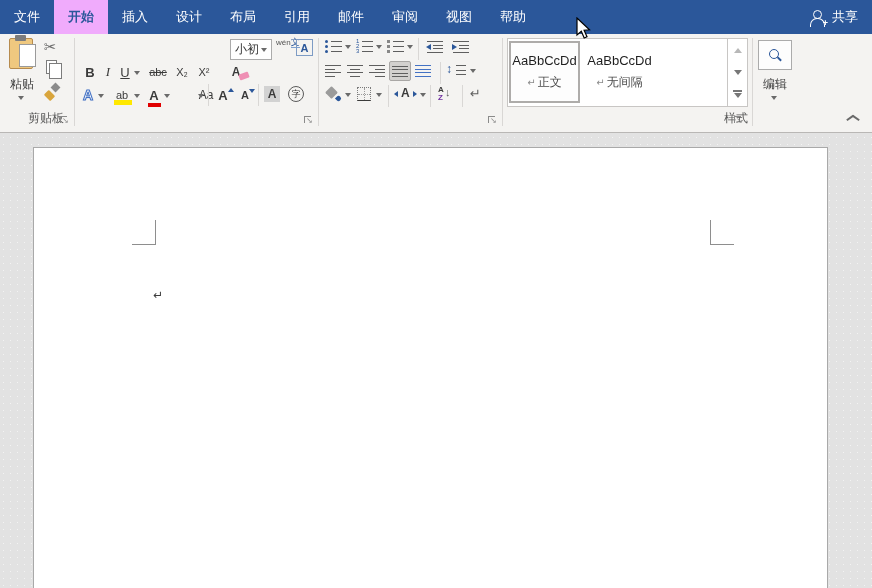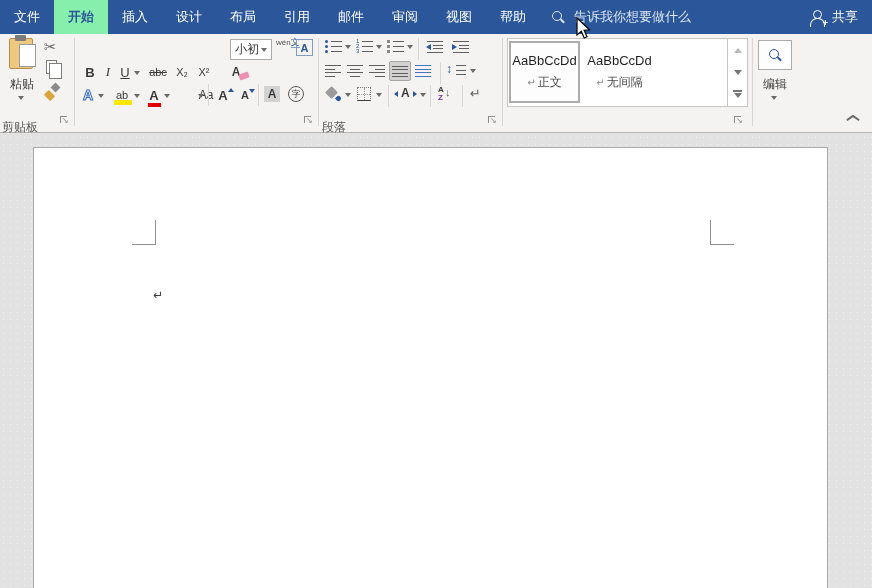--- a/index.html
+++ b/index.html
@@ -4,21 +4,21 @@
 <style>
   * { margin:0; padding:0; box-sizing:border-box; }
   html,body { width:872px; height:588px; overflow:hidden; }
   body { font-family:"Liberation Sans","DejaVu Sans",sans-serif; }
   .app { position:relative; width:872px; height:588px; background:#e2e2e2; overflow:hidden; }
 
   
   .titlebar { position:absolute; left:0; top:0; width:872px; height:34px; background:#2b579a;
               display:flex; align-items:stretch; color:#fff; font-size:13px; }
   .tab { padding:0 14px; display:flex; align-items:center; cursor:default; white-space:nowrap; }
-  .tab.active { background:#86efac; color:#2b579a; font-weight:bold; }
+  .tab.active { background:#f0abfc; color:#2b579a; font-weight:bold; }
   .tsearch { display:flex; align-items:center; gap:9px; margin-left:12px; color:#dbe5f5; }
   .share { margin-left:auto; display:flex; align-items:center; gap:7px; padding:0 14px; }
 
   .lens { width:13px; height:13px; position:relative; display:inline-block; }
   .lens::before { content:""; position:absolute; left:0; top:0; width:8px; height:8px;
                   border:1.5px solid currentColor; border-radius:50%; }
   .lens::after  { content:""; position:absolute; left:8px; top:9px; width:5px; height:1.5px;
                   background:currentColor; transform:rotate(45deg); }
   .tsearch .lens { color:#dbe5f5; }
 
@@ -26,22 +26,22 @@
   .person::before { content:""; position:absolute; left:3px; top:0; width:7px; height:7px;
                     border:1.4px solid #fff; border-radius:50%; }
   .person::after  { content:""; position:absolute; left:0; top:8px; width:13px; height:8px;
                     border:1.4px solid #fff; border-bottom:none; border-radius:7px 7px 0 0; }
   .pplus { position:absolute; right:-3px; bottom:-3px; font-size:9px; font-weight:bold; color:#fff; }
 
   
   .ribbon { position:absolute; left:0; top:34px; width:872px; height:99px; background:#f4f3f1;
             border-bottom:1px solid #b9b7b5; font-size:12px; color:#444; }
   .gsep { position:absolute; top:4px; width:1px; height:88px; background:#d9d7d5; }
-  .glabel { position:absolute; top:85px; height:16px; font-size:12px; color:#5a5a5a;
-            text-align:left; line-height:16px; }
+  .glabel { position:absolute; top:76px; height:16px; font-size:12px; color:#5a5a5a;
+            text-align:right; line-height:16px; }
   .launch { position:absolute; top:82px; width:11px; height:11px; }
   .launch::before { content:""; position:absolute; left:0; top:0; width:6px; height:6px;
                     border-left:1px solid #8a8a8a; border-top:1px solid #8a8a8a; }
   .launch::after { content:"\2198"; position:absolute; left:2px; top:0px; font-size:8px; color:#8a8a8a; }
 
   .btn { position:absolute; display:flex; align-items:center; justify-content:center; cursor:default; }
   .btn.sel { background:#d3d1cf; border:1px solid #a9a7a5; border-radius:2px; }
   .dd { width:0; height:0; border-left:3.5px solid transparent; border-right:3.5px solid transparent;
         border-top:4px solid #6a6a6a; display:inline-block; }
 
@@ -197,24 +197,20 @@
     <div class="tab">文件</div>
     <div class="tab active">开始</div>
     <div class="tab">插入</div>
     <div class="tab">设计</div>
     <div class="tab">布局</div>
     <div class="tab">引用</div>
     <div class="tab">邮件</div>
     <div class="tab">审阅</div>
     <div class="tab">视图</div>
     <div class="tab">帮助</div>
-    <div class="tsearch">
-      <span class="lens"></span>
-      <span>告诉我你想要做什么</span>
-    </div>
     <div class="share">
       <span class="person">
           <b class="pplus">+</b>
         </span>
       <span>共享</span>
     </div>
   </header>
 
   <div class="ribbon">
 
@@ -420,21 +416,20 @@
     <div class="btn" style="left:438px;top:52px;">
       <span class="sort">
         <span class="sa">A</span>
         <span class="sz">Z</span>
         </span>
       </div>
     <div class="gsep" style="left:462px;top:51px;height:22px;"></div>
     <div class="btn" style="left:470px;top:52px;">
       <span class="marks">↵</span>
       </div>
-    <div class="glabel" style="left:322px;width:176px;">段落</div>
     <span class="launch" style="left:488px;"></span>
     <div class="gsep" style="left:502px;"></div>
 
     <div class="gallery">
       <div class="card sel" style="left:1px;">
         <span class="prev">AaBbCcDd</span>
         <span class="nm"><span class="rm">↵</span><span>正文</span></span>
       </div>
       <div class="card" style="left:76px;">
         <span class="prev">AaBbCcDd</span>
@@ -448,20 +443,21 @@
             <span class="tri-dn"></span>
           </div>
         <div class="gbtn" style="top:44px;">
             <span class="more">
               <i></i>
               <span class="tri-dn"></span>
             </span>
           </div>
       </div>
     </div>
+    <div class="glabel" style="left:507px;width:241px;">样式</div>
     <span class="launch" style="left:734px;"></span>
     <div class="gsep" style="left:752px;"></div>
 
     <div class="editbtn">
       <span class="lens"></span>
       </div>
     <div class="editlbl">编辑</div>
     <span class="dd editdd"></span>
 
     <span class="chev"></span>

